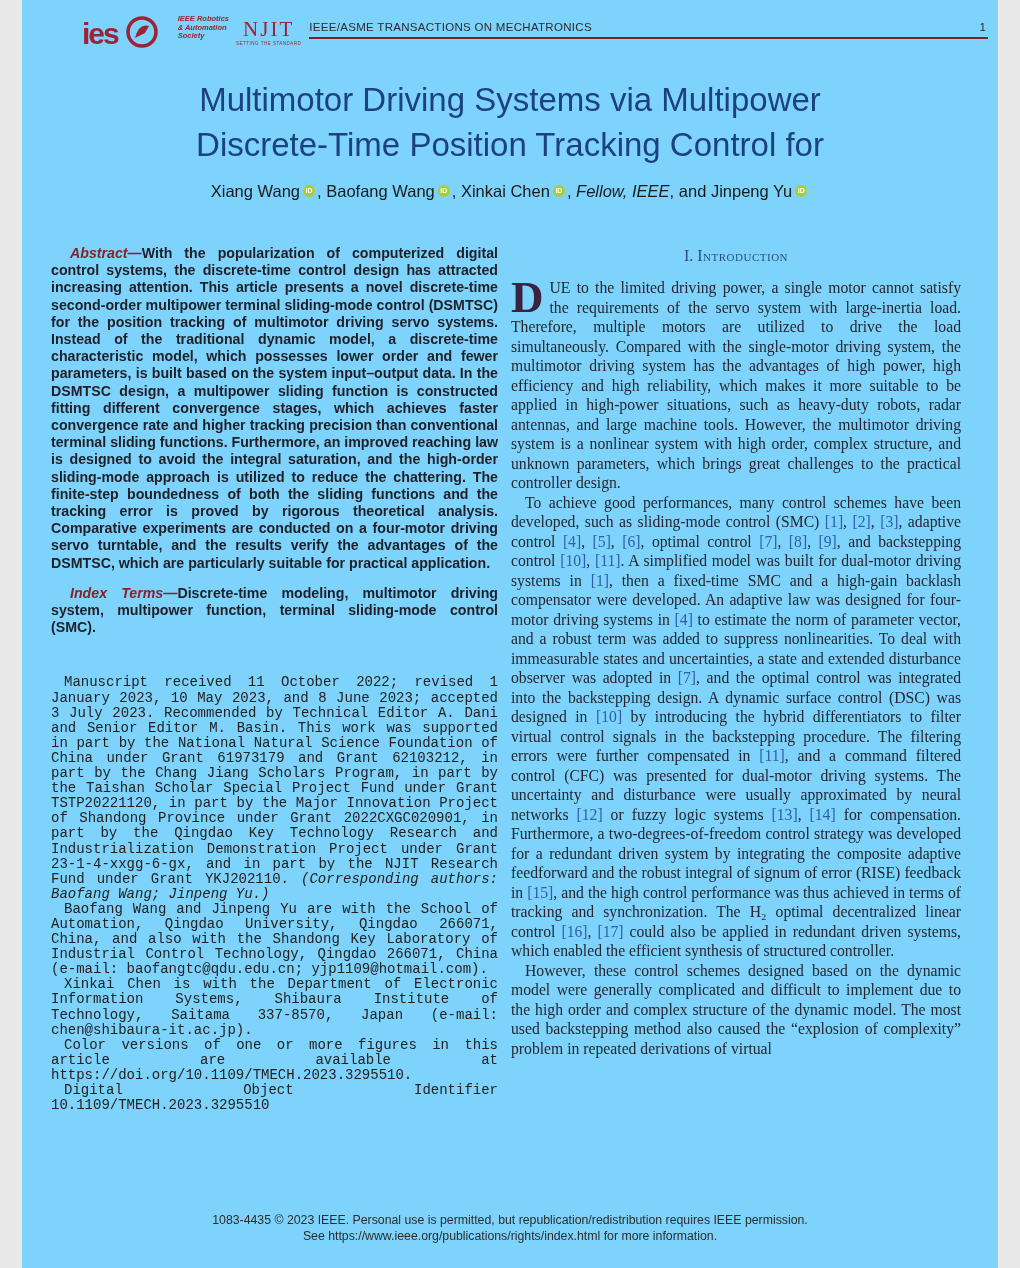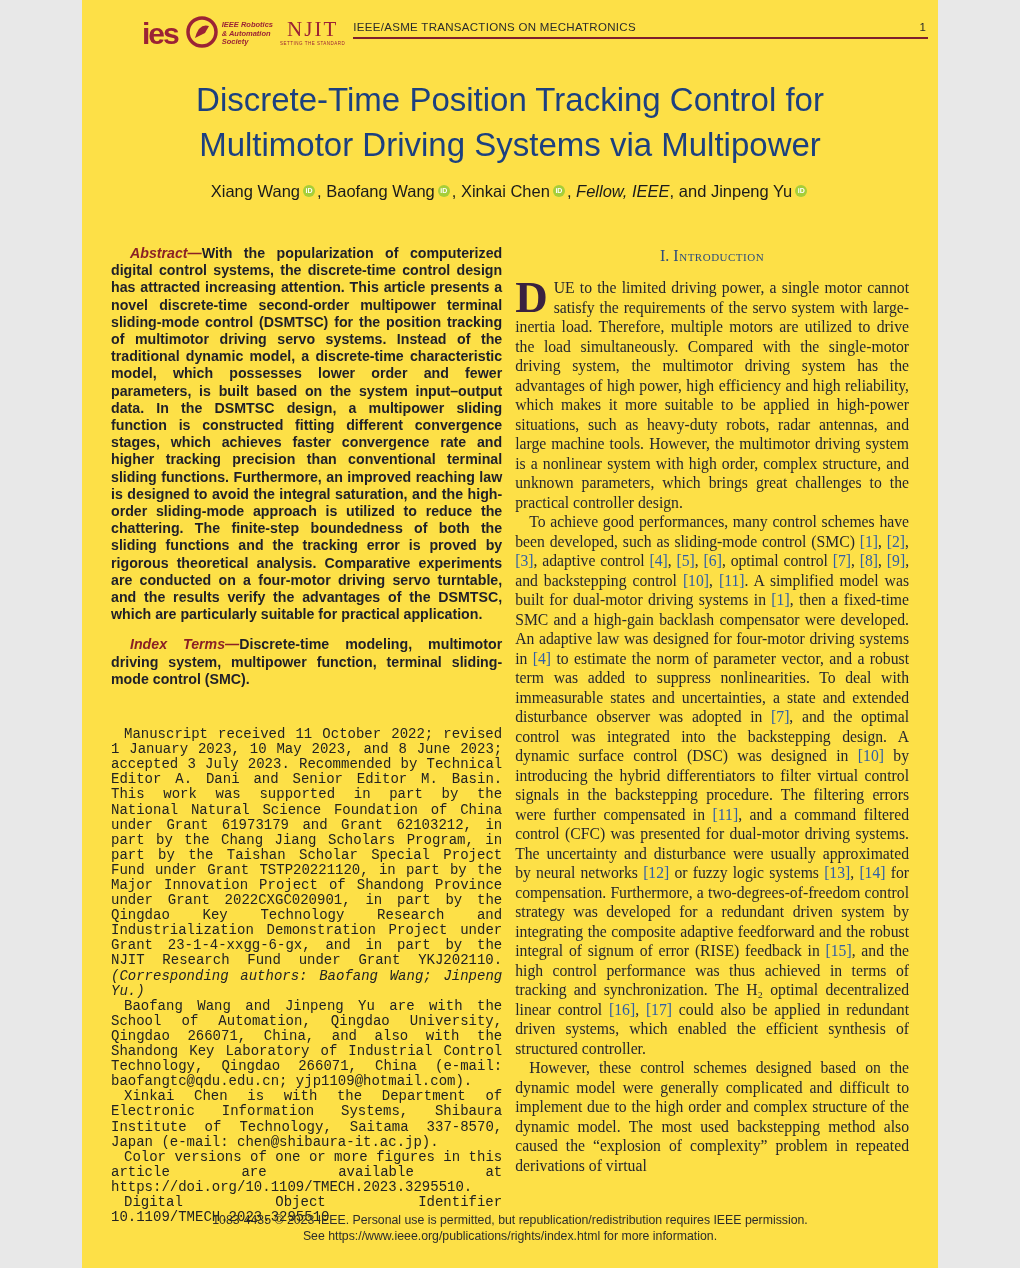--- a/index.html
+++ b/index.html
@@ -1,29 +1,29 @@
 <!DOCTYPE html>
 <html style="--logo_maroon: #9b2335; --rule_maroon: #7e1f2d; --title_navy: #1c4080; --heading_blue: #2d4d7e; --cite_blue: #2f5fa8; --lead_red: #8a2126; --orcid_green: #a6ce39; --dropcap_plum: #3a2240;"><head>
 <meta charset="utf-8">
 <style>
   html,body{margin:0;padding:0;background:#e8e8e8;}
   .page{
     position:relative;
-    width:856px;height:1268px;
-    background:#fde047;
+    width:976px;height:1268px;
+    background:#7dd3fc;
     margin:0 auto;
     overflow:hidden;
     font-family:"Liberation Serif",serif;
     color:#26262e;
   }
   
   .hdr{display:flex;align-items:flex-start;padding:13px 10px 0 60px;}
   .logos{display:flex;align-items:center;gap:7px;height:42px;flex:0 0 auto;color:var(--logo_maroon,#9b2335);}
   .ies-word{font-family:"Liberation Sans",sans-serif;font-weight:bold;font-size:30px;letter-spacing:-2px;line-height:34px;}
-  .ras{display:flex;align-items:center;gap:3px;}
+  .ras{display:flex;gap:19px;}
   .ras-text{font-family:"Liberation Sans",sans-serif;font-size:7.5px;font-weight:bold;font-style:italic;line-height:8.5px;}
   .asme{display:flex;flex-direction:column;align-items:center;line-height:10px;}
   .asme-word{font-family:"Liberation Serif",serif;font-size:21px;letter-spacing:2px;line-height:20px;}
   .asme-tag{font-family:"Liberation Sans",sans-serif;font-size:4.5px;letter-spacing:.5px;}
   .hdr-rule{flex:1;display:flex;justify-content:space-between;align-items:center;
     border-bottom:2px solid var(--rule_maroon,#7e1f2d);padding-bottom:4px;margin:8px 0 0 8px;}
   .journal{font-family:"Liberation Sans",sans-serif;font-size:11.5px;letter-spacing:.3px;color:#2b2b2b;}
   .pageno{font-family:"Liberation Sans",sans-serif;font-size:11.5px;color:#2b2b2b;padding-right:2px;}
   
   h1{margin:22px 40px 0;text-align:center;font-family:"Liberation Sans",sans-serif;
@@ -91,22 +91,22 @@
         <span class="asme-tag">SETTING THE STANDARD</span>
       </div>
     </div>
     <div class="hdr-rule">
       <span class="journal">IEEE/ASME TRANSACTIONS ON MECHATRONICS</span>
       <span class="pageno">1</span>
     </div>
   </div>
 
   <h1>
+    <span class="tl">Multimotor Driving Systems via Multipower</span>
     <span class="tl">Discrete-Time Position Tracking Control for</span>
-    <span class="tl">Multimotor Driving Systems via Multipower</span>
   </h1>
 
   <div class="byline"><span>Xiang Wang</span><span class="orcid">iD</span><span>, Baofang Wang</span><span class="orcid">iD</span><span>, Xinkai Chen</span><span class="orcid">iD</span><span>, </span><span class="it">Fellow, IEEE</span><span>, and Jinpeng Yu</span><span class="orcid">iD</span></div>
 
   <div class="columns">
 
     <div class="col left">
       <p class="abstract"><span class="lead">Abstract—</span><span>With the popularization of computerized digital control systems, the discrete-time control design has attracted increasing attention. This article presents a novel discrete-time second-order multipower terminal sliding-mode control (DSMTSC) for the position tracking of multimotor driving servo systems. Instead of the traditional dynamic model, a discrete-time characteristic model, which possesses lower order and fewer parameters, is built based on the system input–output data. In the DSMTSC design, a multipower sliding function is constructed fitting different convergence stages, which achieves faster convergence rate and higher tracking precision than conventional terminal sliding functions. Furthermore, an improved reaching law is designed to avoid the integral saturation, and the high-order sliding-mode approach is utilized to reduce the chattering. The finite-step boundedness of both the sliding functions and the tracking error is proved by rigorous theoretical analysis. Comparative experiments are conducted on a four-motor driving servo turntable, and the results verify the advantages of the DSMTSC, which are particularly suitable for practical application.</span></p>
 
       <p class="abstract index"><span class="lead">Index Terms—</span><span>Discrete-time modeling, multimotor driving system, multipower function, terminal sliding-mode control (SMC).</span></p>

